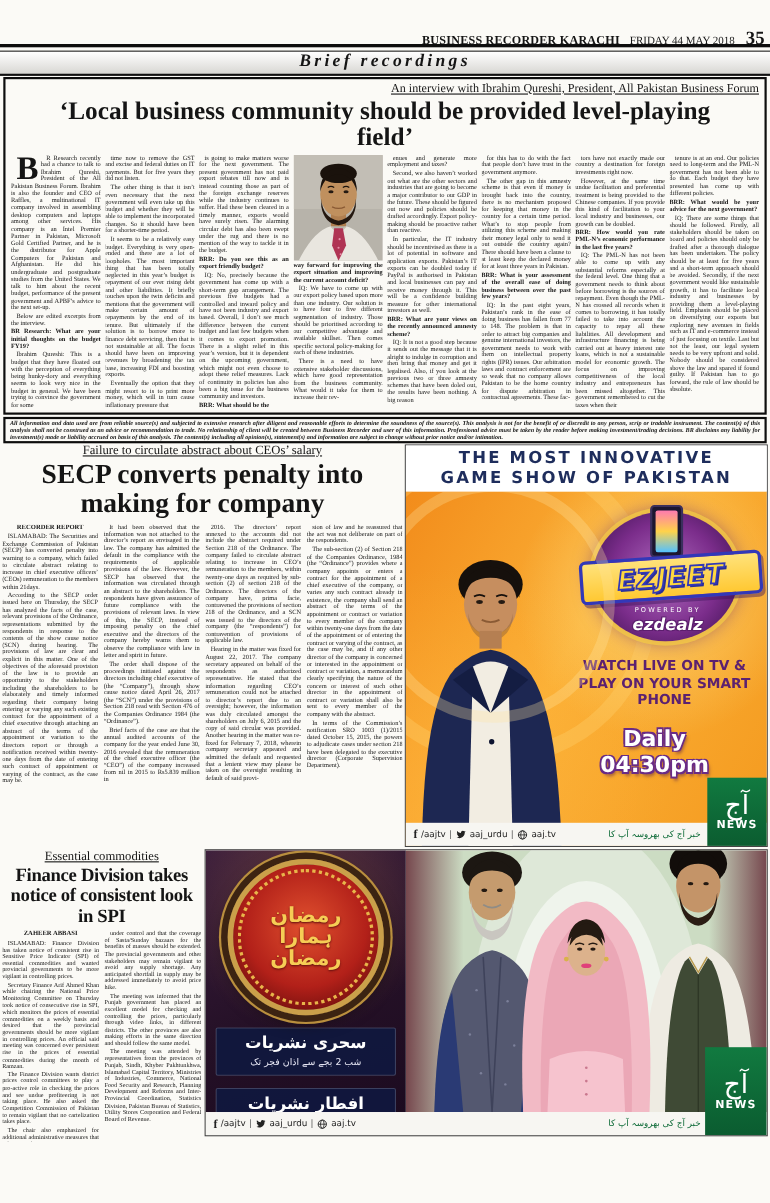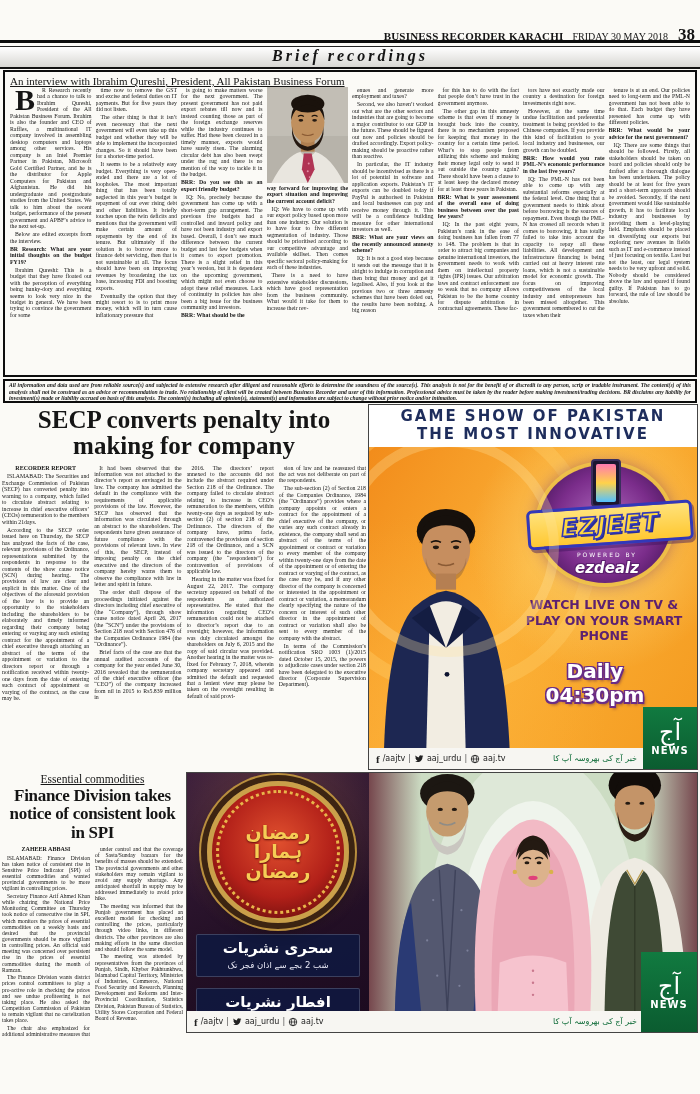--- a/index.html
+++ b/index.html
@@ -10,21 +10,21 @@
   .masthead{position:absolute;top:25px;right:5px;text-align:right;white-space:nowrap;}
   .mh-paper{font-weight:bold;font-size:11px;letter-spacing:.2px;}
   .mh-date{font-size:10px;margin-left:5px;}
   .mh-page{font-size:17px;font-weight:bold;margin-left:6px;}
   .top-rule{position:absolute;top:40px;left:0;width:700px;height:3px;background:#0d0d0d;}
   .section-banner{position:absolute;top:46px;left:0;width:700px;height:20px;border-top:1px solid #222;border-bottom:2px solid #111;background:linear-gradient(#ffffff,#d8d7d3);text-align:center;}
   .section-banner span{font-style:italic;font-weight:bold;font-size:16px;letter-spacing:3px;}
 
   
   .interview-box{position:absolute;top:70px;left:3px;width:694px;height:307px;border:2px solid #0d0d0d;box-sizing:border-box;background:#fbfaf6;padding:2px 5px;}
-  .iv-kicker{text-align:left;font-size:11px;text-decoration:underline;margin-top:1px;}
+  .iv-kicker{text-align:right;font-size:11px;text-decoration:underline;margin-top:1px;}
   .iv-headline{text-align:center;font-size:23px;font-weight:bold;line-height:1.04;margin:2px 30px 4px;}
   .iv-cols{display:flex;gap:4px;height:236px;overflow:hidden;}
   .col{flex:1 1 0;min-width:0;overflow:hidden;text-align:justify;font-size:5.8px;line-height:1.12;}
   .para{margin:0 0 1.5px;text-indent:5px;}
   .para.q{font-weight:bold;text-indent:0;}
   .dropcap{float:left;font-size:30px;line-height:.78;font-weight:bold;padding:1px 2px 0 0;}
   .iv-photo{display:block;width:100%;height:96px;margin:0 0 2px;}
 
   
   .disclaimer{position:absolute;top:379px;left:3px;width:694px;height:24px;border:2px solid #0d0d0d;box-sizing:border-box;padding:1px 4px;font-size:5.6px;line-height:1.18;font-weight:bold;font-style:italic;text-align:justify;overflow:hidden;}
@@ -96,30 +96,31 @@
   
   h1,h2{margin:0;}
 </style>
 </head>
 <body>
 
 <div class="page">
 
   <div class="masthead">
     <span class="mh-paper">BUSINESS RECORDER KARACHI</span>
-    <span class="mh-date">FRIDAY 30 MAY 2018</span>
-    <span class="mh-page">38</span>
+    <span class="mh-date">FRIDAY 44 MAY 2018</span>
+    <span class="mh-page">35</span>
   </div>
   <div class="top-rule"></div>
   <div class="section-banner">
     <span>Brief recordings</span>
   </div>
 
   <div class="interview-box">
     <div class="iv-kicker">An interview with Ibrahim Qureshi, President, All Pakistan Business Forum</div>
+    <h1 class="iv-headline">‘Local business community should be provided level-playing field’</h1>
     <div class="iv-cols">
       <div class="col">
           <p class="para"><span class="dropcap">B</span>R Research recently had a chance to talk to Ibrahim Qureshi, President of the All Pakistan Business Forum. Ibrahim is also the founder and CEO of Raffles, a multinational IT company involved in assembling desktop computers and laptops among other services. His company is an Intel Premier Partner in Pakistan, Microsoft Gold Certified Partner, and he is the distributor for Apple Computers for Pakistan and Afghanistan. He did his undergraduate and postgraduate studies from the United States. We talk to him about the recent budget, performance of the present government and APBF’s advice to the next set-up.</p>
           <p class="para">Below are edited excerpts from the interview.</p>
           <p class="para q">BR Research: What are your initial thoughts on the budget FY19?</p>
           <p class="para">Ibrahim Qureshi: This is a budget that they have floated out with the perception of everything being hunky-dory and everything seems to look very nice in the budget in general. We have been trying to convince the government for some</p>
         </div>
       <div class="col">
           <p class="para">time now to remove the GST and excise and federal duties on IT payments. But for five years they did not listen.</p>
           <p class="para">The other thing is that it isn’t even necessary that the next government will even take up this budget and whether they will be able to implement the incorporated changes. So it should have been for a shorter-time period.</p>
@@ -182,20 +183,21 @@
           <p class="para">tenure is at an end. Our policies need to long-term and the PML-N government has not been able to do that. Each budget they have presented has come up with different policies.</p>
           <p class="para q">BRR: What would be your advice for the next government?</p>
           <p class="para">IQ: There are some things that should be followed. Firstly, all stakeholders should be taken on board and policies should only be drafted after a thorough dialogue has been undertaken. The policy should be at least for five years and a short-term approach should be avoided. Secondly, if the next government would like sustainable growth, it has to facilitate local industry and businesses by providing them a level-playing field. Emphasis should be placed on diversifying our exports but exploring new avenues in fields such as IT and e-commerce instead of just focusing on textile. Last but not the least, our legal system needs to be very upfront and solid. Nobody should be considered above the law and spared if found guilty. If Pakistan has to go forward, the rule of law should be absolute.</p>
         </div>
     </div>
   </div>
 
   <div class="disclaimer">All information and data used are from reliable source(s) and subjected to extensive research after diligent and reasonable efforts to determine the soundness of the source(s). This analysis is not for the benefit of or discredit to any person, scrip or tradable instrument. The content(s) of this analysis shall not be construed as an advice or recommendation to trade. No relationship of client will be created between Business Recorder and user of this information. Professional advice must be taken by the reader before making investment/trading decisions. BR disclaims any liability for investment(s) made or liability accrued on basis of this analysis. The content(s) including all opinion(s), statement(s) and information are subject to change without prior notice and/or intimation.</div>
 
   <div class="secp">
+    <div class="art-kicker">Failure to circulate abstract about CEOs’ salary</div>
     <h2 class="secp-headline">SECP converts penalty into making for company</h2>
     <div class="art-cols secp-cols">
       <div class="col">
         <p class="byline">RECORDER REPORT</p>
         <div>
             <p class="para">ISLAMABAD: The Securities and Exchange Commission of Pakistan (SECP) has converted penalty into warning to a company, which failed to circulate abstract relating to increase in chief executive officers’ (CEOs) remuneration to the members within 21days.</p>
             <p class="para">According to the SECP order issued here on Thursday, the SECP has analyzed the facts of the case, relevant provisions of the Ordinance, representations submitted by the respondents in response to the contents of the show cause notice (SCN) during hearing. The provisions of law are clear and explicit in this matter. One of the objectives of the aforesaid provision of the law is to provide an opportunity to the stakeholders including the shareholders to be elaborately and timely informed regarding their company being entering or varying any such existing contract for the appointment of a chief executive through attaching an abstract of the terms of the appointment or variation to the directors report or through a notification received within twenty-one days from the date of entering such contract of appointment or varying of the contract, as the case may be.</p>
           </div>
       </div>
       <div class="col">
@@ -210,22 +212,22 @@
       <div class="col">
           <p class="para">sion of law and he reassured that the act was not deliberate on part of the respondents.</p>
           <p class="para">The sub-section (2) of Section 218 of the Companies Ordinance, 1984 (the “Ordinance”) provides where a company appoints or enters a contract for the appointment of a chief executive of the company, or varies any such contract already in existence, the company shall send an abstract of the terms of the appointment or contract or variation to every member of the company within twenty-one days from the date of the appointment or of entering the contract or varying of the contract, as the case may be, and if any other director of the company is concerned or interested in the appointment or contract or variation, a memorandum clearly specifying the nature of the concern or interest of such other director in the appointment of contract or variation shall also be sent to every member of the company with the abstract.</p>
           <p class="para">In terms of the Commission’s notification SRO 1003 (1)/2015 dated October 15, 2015, the powers to adjudicate cases under section 218 have been delegated to the executive director (Corporate Supervision Department).</p>
         </div>
     </div>
   </div>
 
   <div class="ad1">
     <div class="ad1-banner">
+      <div>THE MOST INNOVATIVE</div>
       <div>GAME SHOW OF PAKISTAN</div>
-      <div>THE MOST INNOVATIVE</div>
     </div>
     <div class="ad1-body">
       <svg class="host" viewBox="0 0 160 270" preserveAspectRatio="xMidYMax meet">
         <ellipse cx="78" cy="34" rx="29" ry="22" fill="#16100c"></ellipse>
         <ellipse cx="78" cy="52" rx="24" ry="28" fill="#c68e5f"></ellipse>
         <path d="M52,46 Q52,20 78,18 Q104,20 104,46 Q98,28 78,28 Q58,28 52,46 Z" fill="#16100c"></path>
         <ellipse cx="68" cy="50" rx="3" ry="1.8" fill="#241a12"></ellipse>
         <ellipse cx="88" cy="50" rx="3" ry="1.8" fill="#241a12"></ellipse>
         <path d="M63,45 Q68,42 73,45" stroke="#16100c" stroke-width="1.6" fill="none"></path>
         <path d="M83,45 Q88,42 93,45" stroke="#16100c" stroke-width="1.6" fill="none"></path>

